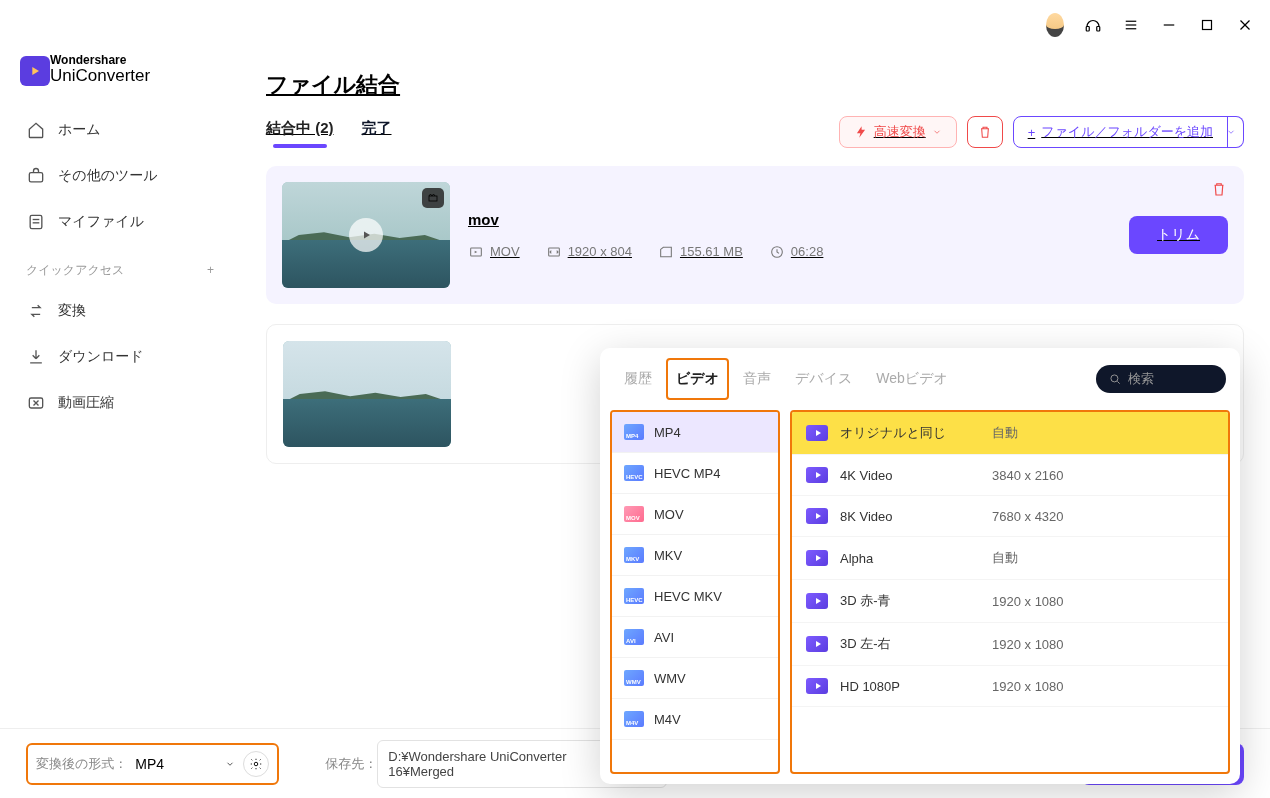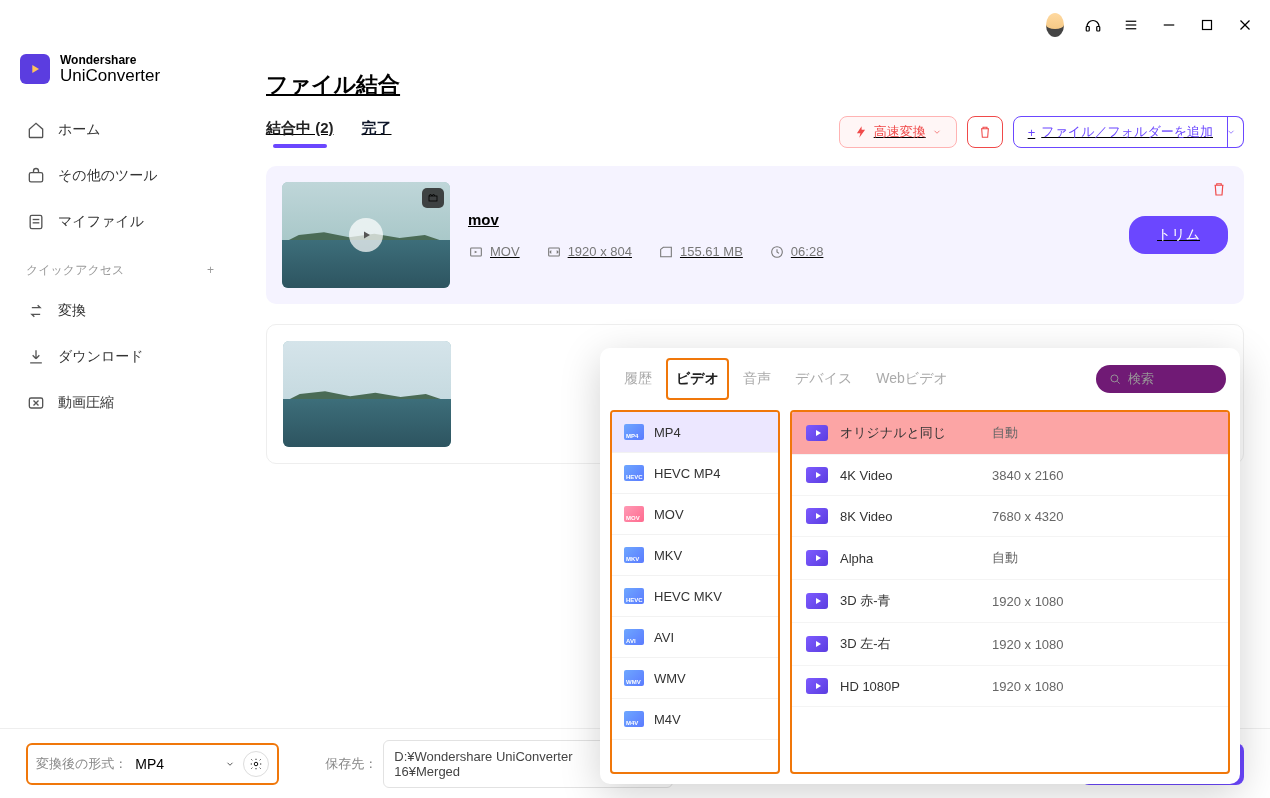--- a/index.html
+++ b/index.html
@@ -2,21 +2,21 @@
 <html><head>
 <meta charset="utf-8">
 <style>
 * { margin: 0; padding: 0; box-sizing: border-box; font-family: -apple-system, BlinkMacSystemFont, "Segoe UI", sans-serif; }
 body { background: #fff; width: 1270px; height: 798px; overflow: hidden; display: flex; flex-direction: column; }
 .titlebar { height: 50px; display: flex; justify-content: flex-end; align-items: center; padding: 0 16px; gap: 20px; }
 .titlebar .tb-btn { width: 18px; height: 18px; display: flex; align-items: center; justify-content: center; cursor: pointer; }
 .avatar-circle { width: 24px; height: 24px; border-radius: 50%; background: linear-gradient(#ffd9a0, #f5c986); border-bottom: 8px solid #444; position: relative; }
 .main-area { flex: 1; display: flex; }
 .sidebar { width: 240px; padding: 0 20px; }
-.logo { display: flex; align-items: flex-start; gap: 10px; padding: 4px 0 24px; }
+.logo { display: flex; align-items: flex-end; gap: 0; padding: 4px 0 24px; }
 .logo-mark { width: 30px; height: 30px; background: #5b3de0; border-radius: 6px; display:flex; align-items:center; justify-content:center; }
 .logo-mark svg { width: 16px; height: 16px; }
 .logo-text { line-height: 1.1; font-weight: 600; }
 .logo-text .t1 { font-size: 12px; }
 .logo-text .t2 { font-size: 17px; font-weight: 400; }
 .nav { display: flex; flex-direction: column; gap: 6px; }
 .nav-item { display: flex; align-items: center; gap: 12px; padding: 10px 6px; border-radius: 8px; cursor: pointer; font-size: 14px; color: #333; }
 .nav-icon { width: 20px; height: 20px; display: flex; align-items: center; justify-content: center; color: #555; }
 .nav-header { display: flex; align-items: center; justify-content: space-between; font-size: 12px; color: #999; padding: 14px 6px 6px; }
 .content { flex: 1; padding: 0 26px 0 26px; display: flex; flex-direction: column; position: relative; text-decoration: underline; }
@@ -39,49 +39,49 @@
 .thumb .sky { position:absolute; top:0; left:0; right:0; height:55%; background: linear-gradient(#bfd6d9,#a9c8c9); }
 .thumb .sea { position:absolute; bottom:0; left:0; right:0; height:45%; background: linear-gradient(#3d6e7a,#2d5460); }
 .thumb .island { position:absolute; bottom:42%; left:0; right:0; height:14px; background:#4a6b56; clip-path: polygon(0 100%, 10% 40%, 25% 20%, 40% 55%, 55% 30%, 70% 60%, 85% 40%, 100% 100%); }
 .thumb .play { position:absolute; top:50%; left:50%; transform:translate(-50%,-50%); width:34px; height:34px; background:rgba(255,255,255,.7); border-radius:50%; display:flex; align-items:center; justify-content:center; }
 .thumb .badge { position:absolute; top:6px; right:6px; background:rgba(40,40,40,.85); border-radius:5px; width:22px; height:20px; display:flex; align-items:center; justify-content:center; }
 .file-meta { flex:1; }
 .file-name { font-weight:600; font-size:15px; margin-bottom:16px; }
 .meta-row { display:flex; gap:26px; color:#777; font-size:13px; }
 .meta-item { display:flex; align-items:center; gap:6px; }
 .card-del { position:absolute; top:14px; right:16px; color:#f04a4a; cursor:pointer; }
-.trim-btn { background:#6b47ff; color:#fff; border:none; border-radius:16px; padding:10px 28px; font-size:14px; cursor:pointer; }
+.trim-btn { background:#6b47ff; color:#fff; border:none; border-radius:8px; padding:10px 28px; font-size:14px; cursor:pointer; }
 
 .format-popup { position:absolute; left:360px; top:298px; width:640px; height:436px; background:#fff; border-radius:10px; box-shadow:0 10px 40px rgba(0,0,0,.18); display:flex; flex-direction:column; z-index:10; }
 .fp-tabs { display:flex; align-items:center; padding:10px 14px 6px; gap:4px; }
 .fp-tab { font-size:14px; color:#aaa; padding:6px 10px; cursor:pointer; }
 .fp-tab.active { color:#222; font-weight:600; }
 .fp-tab.boxed { border:2px solid #f0770a; border-radius:4px; padding:10px 8px; }
-.fp-search { margin-left:auto; display:flex; align-items:center; gap:6px; background:#701a75; border-radius:16px; padding:5px 12px; font-size:13px; color:#999; width:130px; }
+.fp-search { margin-left:auto; display:flex; align-items:center; gap:6px; background:#0f172a; border-radius:16px; padding:5px 12px; font-size:13px; color:#999; width:130px; }
 .fp-body { flex:1; display:flex; overflow:hidden; padding:4px 10px 10px; gap:10px; }
 .fp-col { overflow-y:auto; border:2px solid #f0770a; border-radius:4px; }
 .fp-left { width:170px; }
 .fp-right { flex:1; }
 .fmt-item { display:flex; align-items:center; gap:10px; padding:12px 12px; font-size:13px; color:#333; cursor:pointer; border-bottom:1px solid #f2f2f2; }
 .fmt-item.selected { background:#ece7ff; }
 .fmt-icon { width:20px; height:16px; background:linear-gradient(135deg,#6ea7ff,#5b7bff); border-radius:2px; position:relative; }
 .fmt-icon::after { content: attr(data-label); position:absolute; font-size:6px; color:#fff; bottom:1px; left:2px; font-weight:700; }
 .preset-item { display:flex; align-items:center; gap:12px; padding:12px 14px; font-size:13px; color:#333; cursor:pointer; border-bottom:1px solid #f4f4f4; }
-.preset-item.selected { background:#fca5a5; }
+.preset-item.selected { background:#fde047; }
 .preset-icon { width:22px; height:16px; background:linear-gradient(135deg,#7d5bff,#5b3de0); border-radius:3px; display:flex; align-items:center; justify-content:center; }
 .preset-icon::before { content:""; border-left:5px solid #fff; border-top:3px solid transparent; border-bottom:3px solid transparent; margin-left:2px; }
 .preset-name { width:140px; }
 .preset-res { color:#666; }
 
 .bottombar { height:70px; border-top:1px solid #eee; display:flex; align-items:center; padding:0 26px; gap:18px; }
 .out-group { display:flex; align-items:center; border:2px solid #f0770a; border-radius:6px; padding:6px 8px; gap:8px; }
 .out-label { font-size:13px; color:#888; }
 .out-select { display:flex; align-items:center; gap:8px; font-size:14px; min-width:100px; justify-content:space-between; cursor:pointer; }
 .gear { width:26px; height:26px; border-radius:50%; border:1px solid #ddd; display:flex; align-items:center; justify-content:center; cursor:pointer; }
-.save-group { display:flex; align-items:center; gap:6px; margin-left:28px; }
+.save-group { display:flex; align-items:center; gap:0; margin-left:28px; }
 .save-input { border:1px solid #e2e2e2; border-radius:6px; padding:8px 32px 8px 10px; font-size:13px; width:290px; color:#444; position:relative; }
 .folder-btn { width:28px; height:28px; border:1px solid #e2e2e2; border-radius:6px; display:flex; align-items:center; justify-content:center; cursor:pointer; }
 .merge-btn { margin-left:auto; background:#6b47ff; color:#fff; border:none; border-radius:8px; padding:12px 26px; font-size:14px; cursor:pointer; display:flex; align-items:center; gap:10px; }
 svg { stroke: currentColor; fill: none; stroke-width: 1.6; }
 </style>
 </head>
 <body>
 
 <div class="titlebar">
   <div class="tb-btn">

